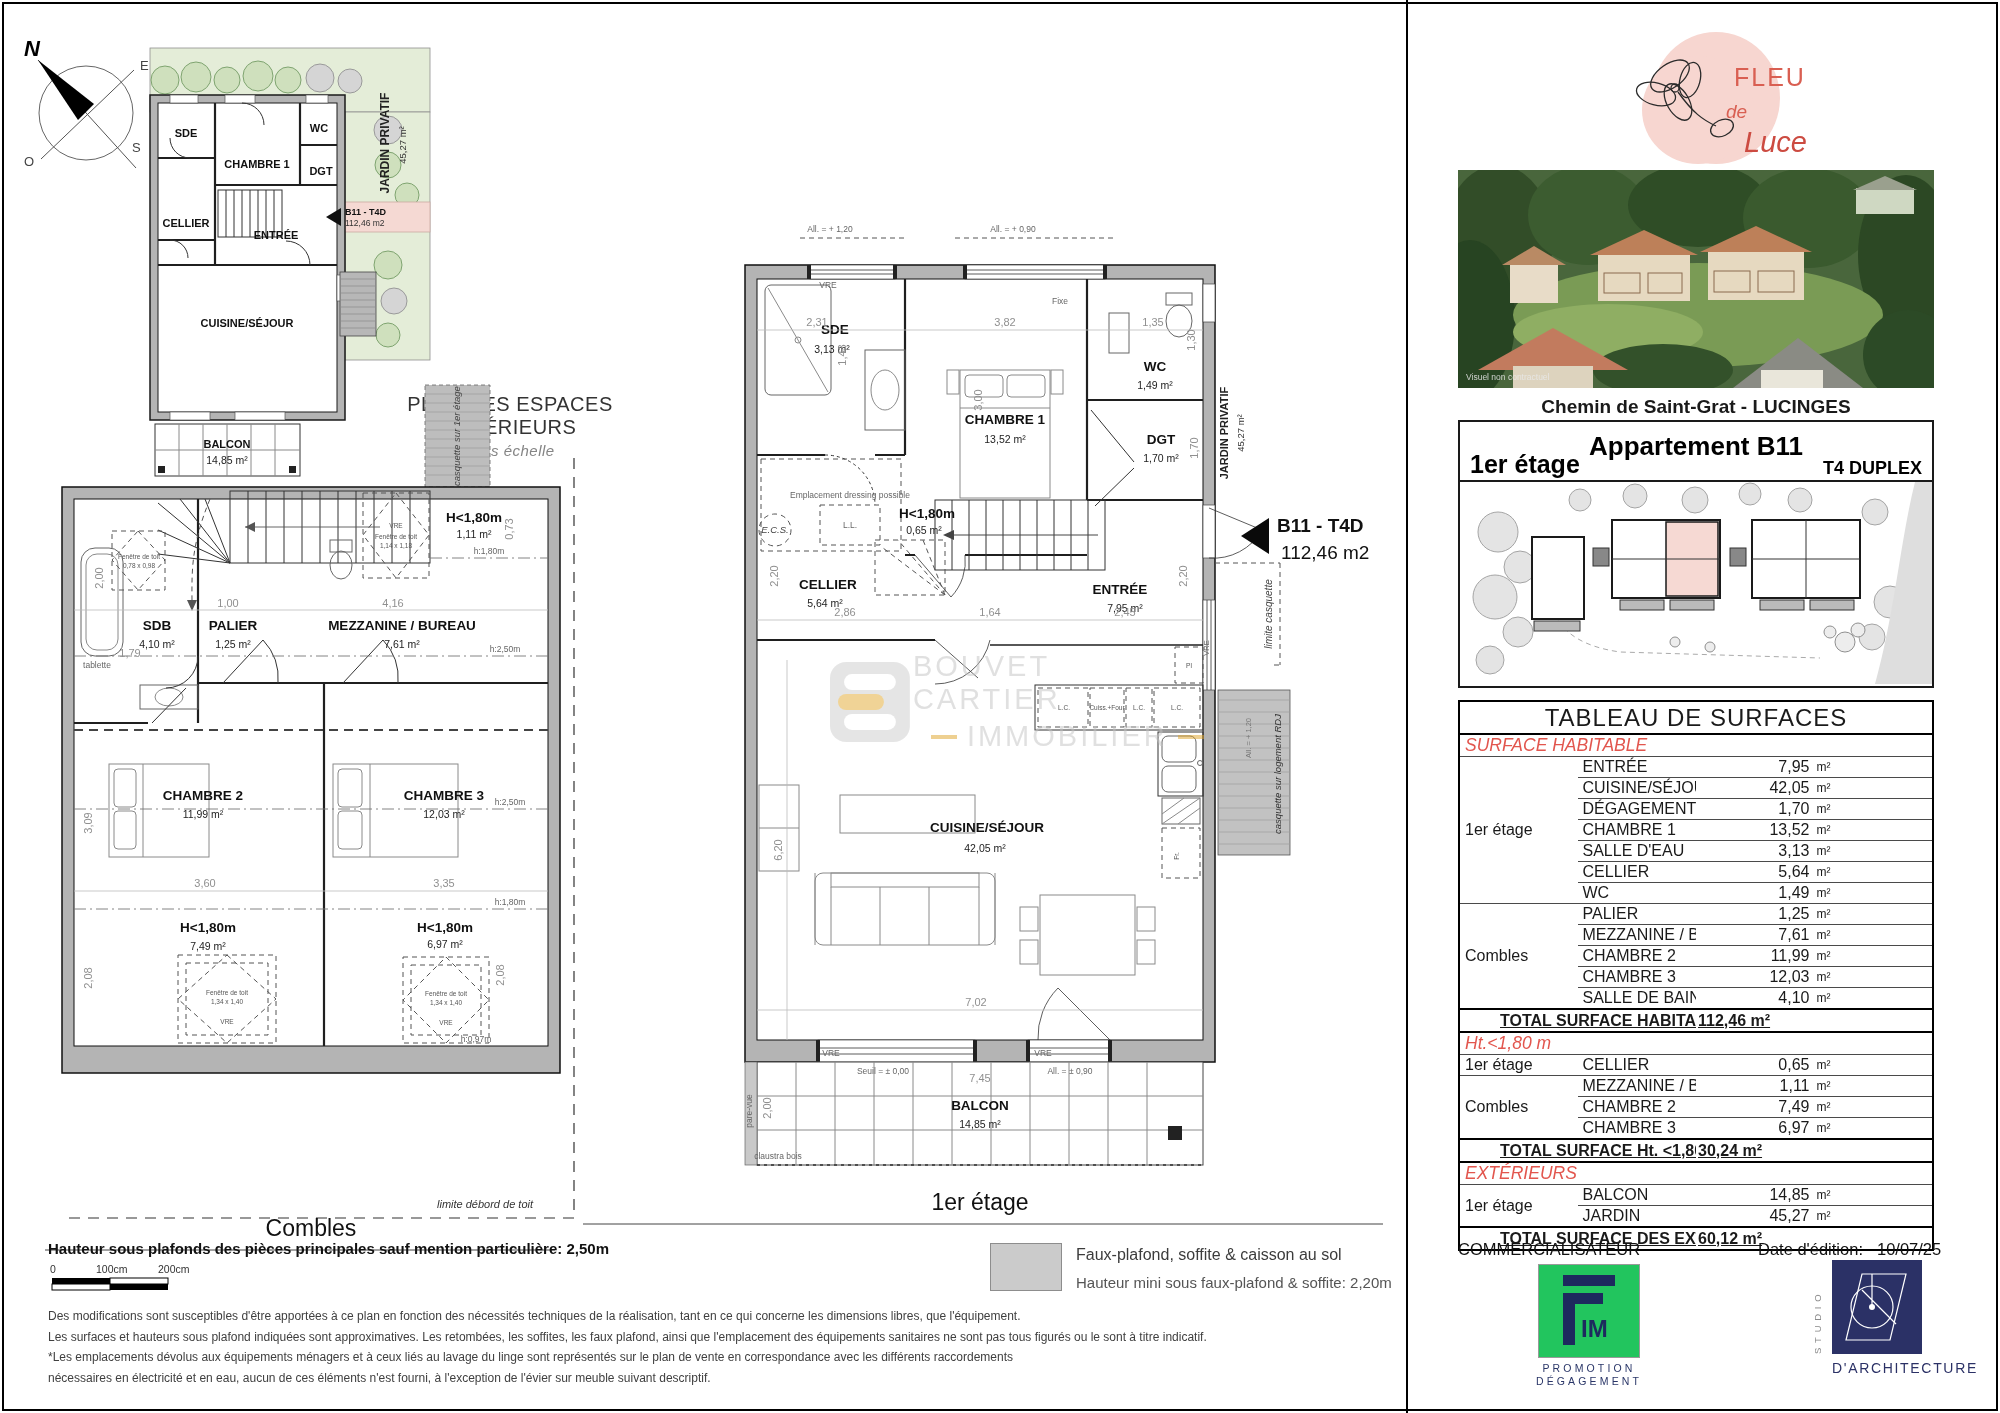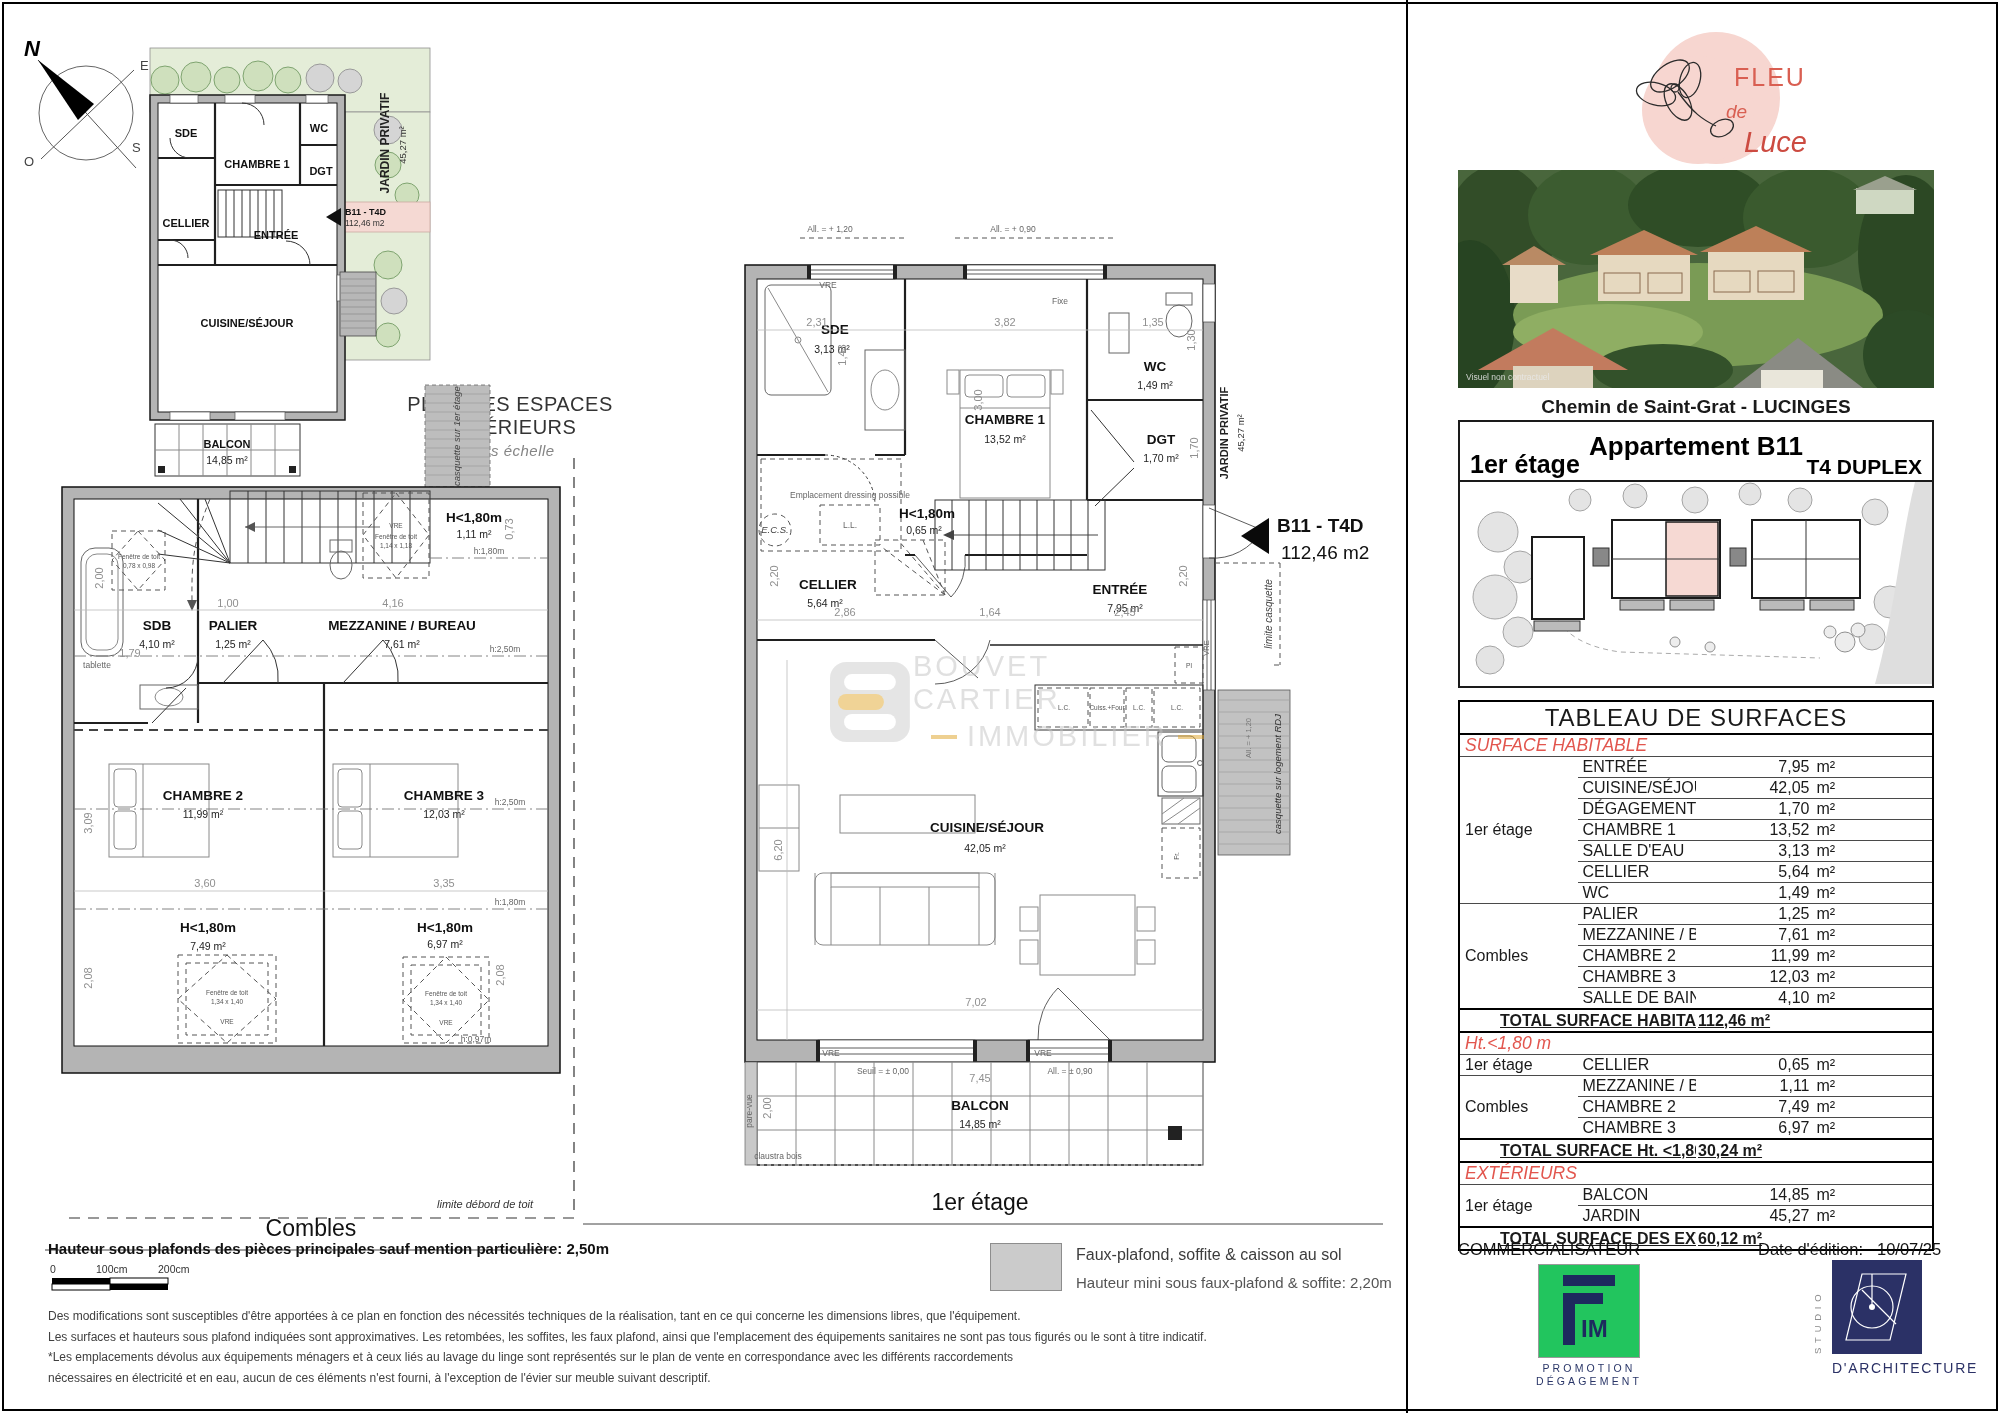--- a/index.html
+++ b/index.html
@@ -30,31 +30,31 @@
   .wm{left:828px;top:650px;width:380px;opacity:.5;display:flex;gap:1px;align-items:center;}
   .wmtxt .l1{font-size:29px;color:#c3c3c3;letter-spacing:3px;}
   .wmtxt .l2{font-size:29px;color:#c3c3c3;letter-spacing:3px;display:flex;align-items:center;gap:10px;margin-top:4px;margin-left:18px;}
   .golddash{display:inline-block;width:26px;height:4px;background:#dfa326;}
   
   .vdiv{left:1406px;top:0;width:2px;height:1413px;background:#000;}
   .addr{left:1458px;top:396px;width:476px;text-align:center;font-weight:bold;font-size:19px;color:#1a1a1a;}
   .tbox{left:1458px;top:420px;width:476px;height:62px;border:2px solid #1a1a1a;box-sizing:border-box;}
   .tbox .apt{text-align:center;font-weight:bold;font-size:26px;margin-top:9px;}
   .tbox .floor{position:absolute;left:10px;bottom:1px;font-weight:bold;font-size:25px;}
-  .tbox .type{position:absolute;right:10px;bottom:1px;font-weight:bold;font-size:21px;}
+  .tbox .type{position:absolute;right:10px;bottom:1px;font-weight:bold;font-size:18px;}
   .sitebox{left:1458px;top:482px;width:476px;height:206px;border:2px solid #1a1a1a;border-top:none;box-sizing:border-box;background:#fff;}
   
   .surftab{left:1458px;top:700px;width:476px;border-collapse:collapse;border:2px solid #000;table-layout:fixed;}
   .surftab td{border-bottom:1px solid #4a4a4a;font-size:16px;color:#1a1a1a;padding:0 5px;height:20px;overflow:hidden;white-space:nowrap;}
   .surftab .c1{width:145px;}.surftab .c2{width:225px;}.surftab .c3{width:66px;}.surftab .c4{width:30px;}
   .surftab .ttl td{font-size:24px;text-align:center;height:31px;border-bottom:2px solid #000;letter-spacing:1px;}
   .surftab .sec td{color:#e2564e;font-style:italic;font-size:17.5px;height:20px;}
   .surftab .grp{vertical-align:middle;}
   .surftab .val{text-align:right;}
-  .surftab .unit{font-size:16px;padding-left:2px;}
+  .surftab .unit{font-size:12px;padding-left:2px;}
   .surftab .tot td{border-top:2px solid #000;border-bottom:2px solid #000;font-weight:bold;height:21px;}
   .surftab .tot .tl{padding-left:40px;}
   .surftab .tot span{text-decoration:underline;}
   .surftab .tot .val{text-align:left;padding-left:2px;}
   
   .commer{left:1458px;top:1240px;font-size:16.5px;color:#111;}
   .dedit{left:1758px;top:1240px;font-size:16.5px;color:#111;}
   .dedit span{margin-left:14px;}
   .fimbox{left:1538px;top:1264px;width:100px;height:92px;border:1px solid #9a9a9a;background:#22c55e;}
   .fimtxt{left:1528px;top:1362px;width:122px;text-align:center;font-size:10.5px;color:#2a3668;letter-spacing:.3em;line-height:13px;}

